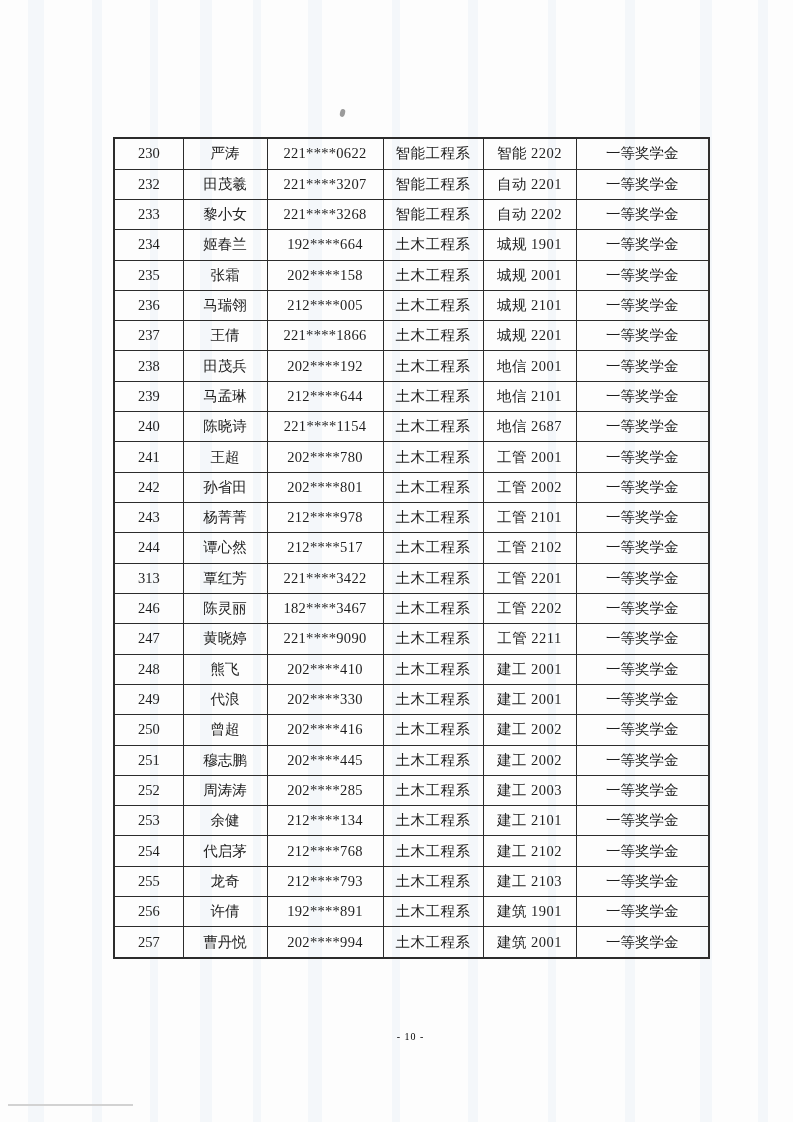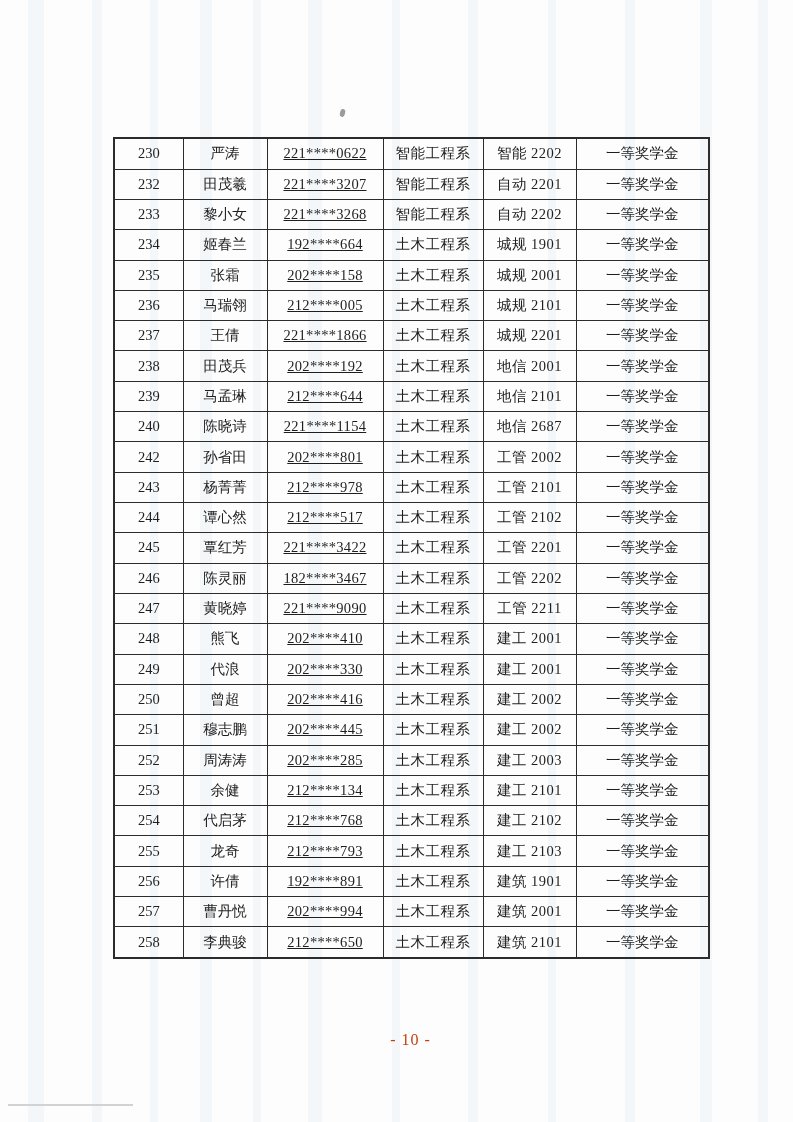--- a/index.html
+++ b/index.html
@@ -69,31 +69,31 @@
     border: 1.5px solid #2c2c2c;
     text-align: center;
     vertical-align: middle;
     font-size: 14.5px;
     color: #1e1e1e;
     padding: 0;
     overflow: hidden;
     white-space: nowrap;
   }
   td.c-no  { font-size: 14px; }
-  td.c-sid { font-size: 14.5px; letter-spacing: 0.3px; text-decoration: underline; }
+  td.c-sid { font-size: 14.5px; letter-spacing: 0.3px; }
   td.c-dept, td.c-cls { letter-spacing: 0.5px; }
 
   .page-number {
     position: absolute;
     left: 113px;
     width: 595px;
     top: 1031px;
     text-align: center;
-    font-size: 16px;
-    color: #c2410c;
+    font-size: 10px;
+    color: #000000;
     letter-spacing: 1px;
   }
 </style>
 </head>
 <body>
 
 <div class="page">
 
   <div class="streak s1"></div>
   <div class="streak s2"></div>
@@ -194,20 +194,28 @@
         </tr>
         <tr>
           <td class="c-no">240</td>
           <td class="c-name">陈晓诗</td>
           <td class="c-sid">221****1154</td>
           <td class="c-dept">土木工程系</td>
           <td class="c-cls">地信 2687</td>
           <td class="c-award">一等奖学金</td>
         </tr>
         <tr>
+          <td class="c-no">241</td>
+          <td class="c-name">王超</td>
+          <td class="c-sid">202****780</td>
+          <td class="c-dept">土木工程系</td>
+          <td class="c-cls">工管 2001</td>
+          <td class="c-award">一等奖学金</td>
+        </tr>
+        <tr>
           <td class="c-no">242</td>
           <td class="c-name">孙省田</td>
           <td class="c-sid">202****801</td>
           <td class="c-dept">土木工程系</td>
           <td class="c-cls">工管 2002</td>
           <td class="c-award">一等奖学金</td>
         </tr>
         <tr>
           <td class="c-no">243</td>
           <td class="c-name">杨菁菁</td>
@@ -218,21 +226,21 @@
         </tr>
         <tr>
           <td class="c-no">244</td>
           <td class="c-name">谭心然</td>
           <td class="c-sid">212****517</td>
           <td class="c-dept">土木工程系</td>
           <td class="c-cls">工管 2102</td>
           <td class="c-award">一等奖学金</td>
         </tr>
         <tr>
-          <td class="c-no">245</td>
+          <td class="c-no">313</td>
           <td class="c-name">覃红芳</td>
           <td class="c-sid">221****3422</td>
           <td class="c-dept">土木工程系</td>
           <td class="c-cls">工管 2201</td>
           <td class="c-award">一等奖学金</td>
         </tr>
         <tr>
           <td class="c-no">246</td>
           <td class="c-name">陈灵丽</td>
           <td class="c-sid">182****3467</td>
@@ -321,26 +329,18 @@
           <td class="c-award">一等奖学金</td>
         </tr>
         <tr>
           <td class="c-no">257</td>
           <td class="c-name">曹丹悦</td>
           <td class="c-sid">202****994</td>
           <td class="c-dept">土木工程系</td>
           <td class="c-cls">建筑 2001</td>
           <td class="c-award">一等奖学金</td>
         </tr>
-        <tr>
-          <td class="c-no">258</td>
-          <td class="c-name">李典骏</td>
-          <td class="c-sid">212****650</td>
-          <td class="c-dept">土木工程系</td>
-          <td class="c-cls">建筑 2101</td>
-          <td class="c-award">一等奖学金</td>
-        </tr>
       </tbody>
   </table>
 
   <div class="page-number">- 10 -</div>
 
 </div>
 
 </body></html>

